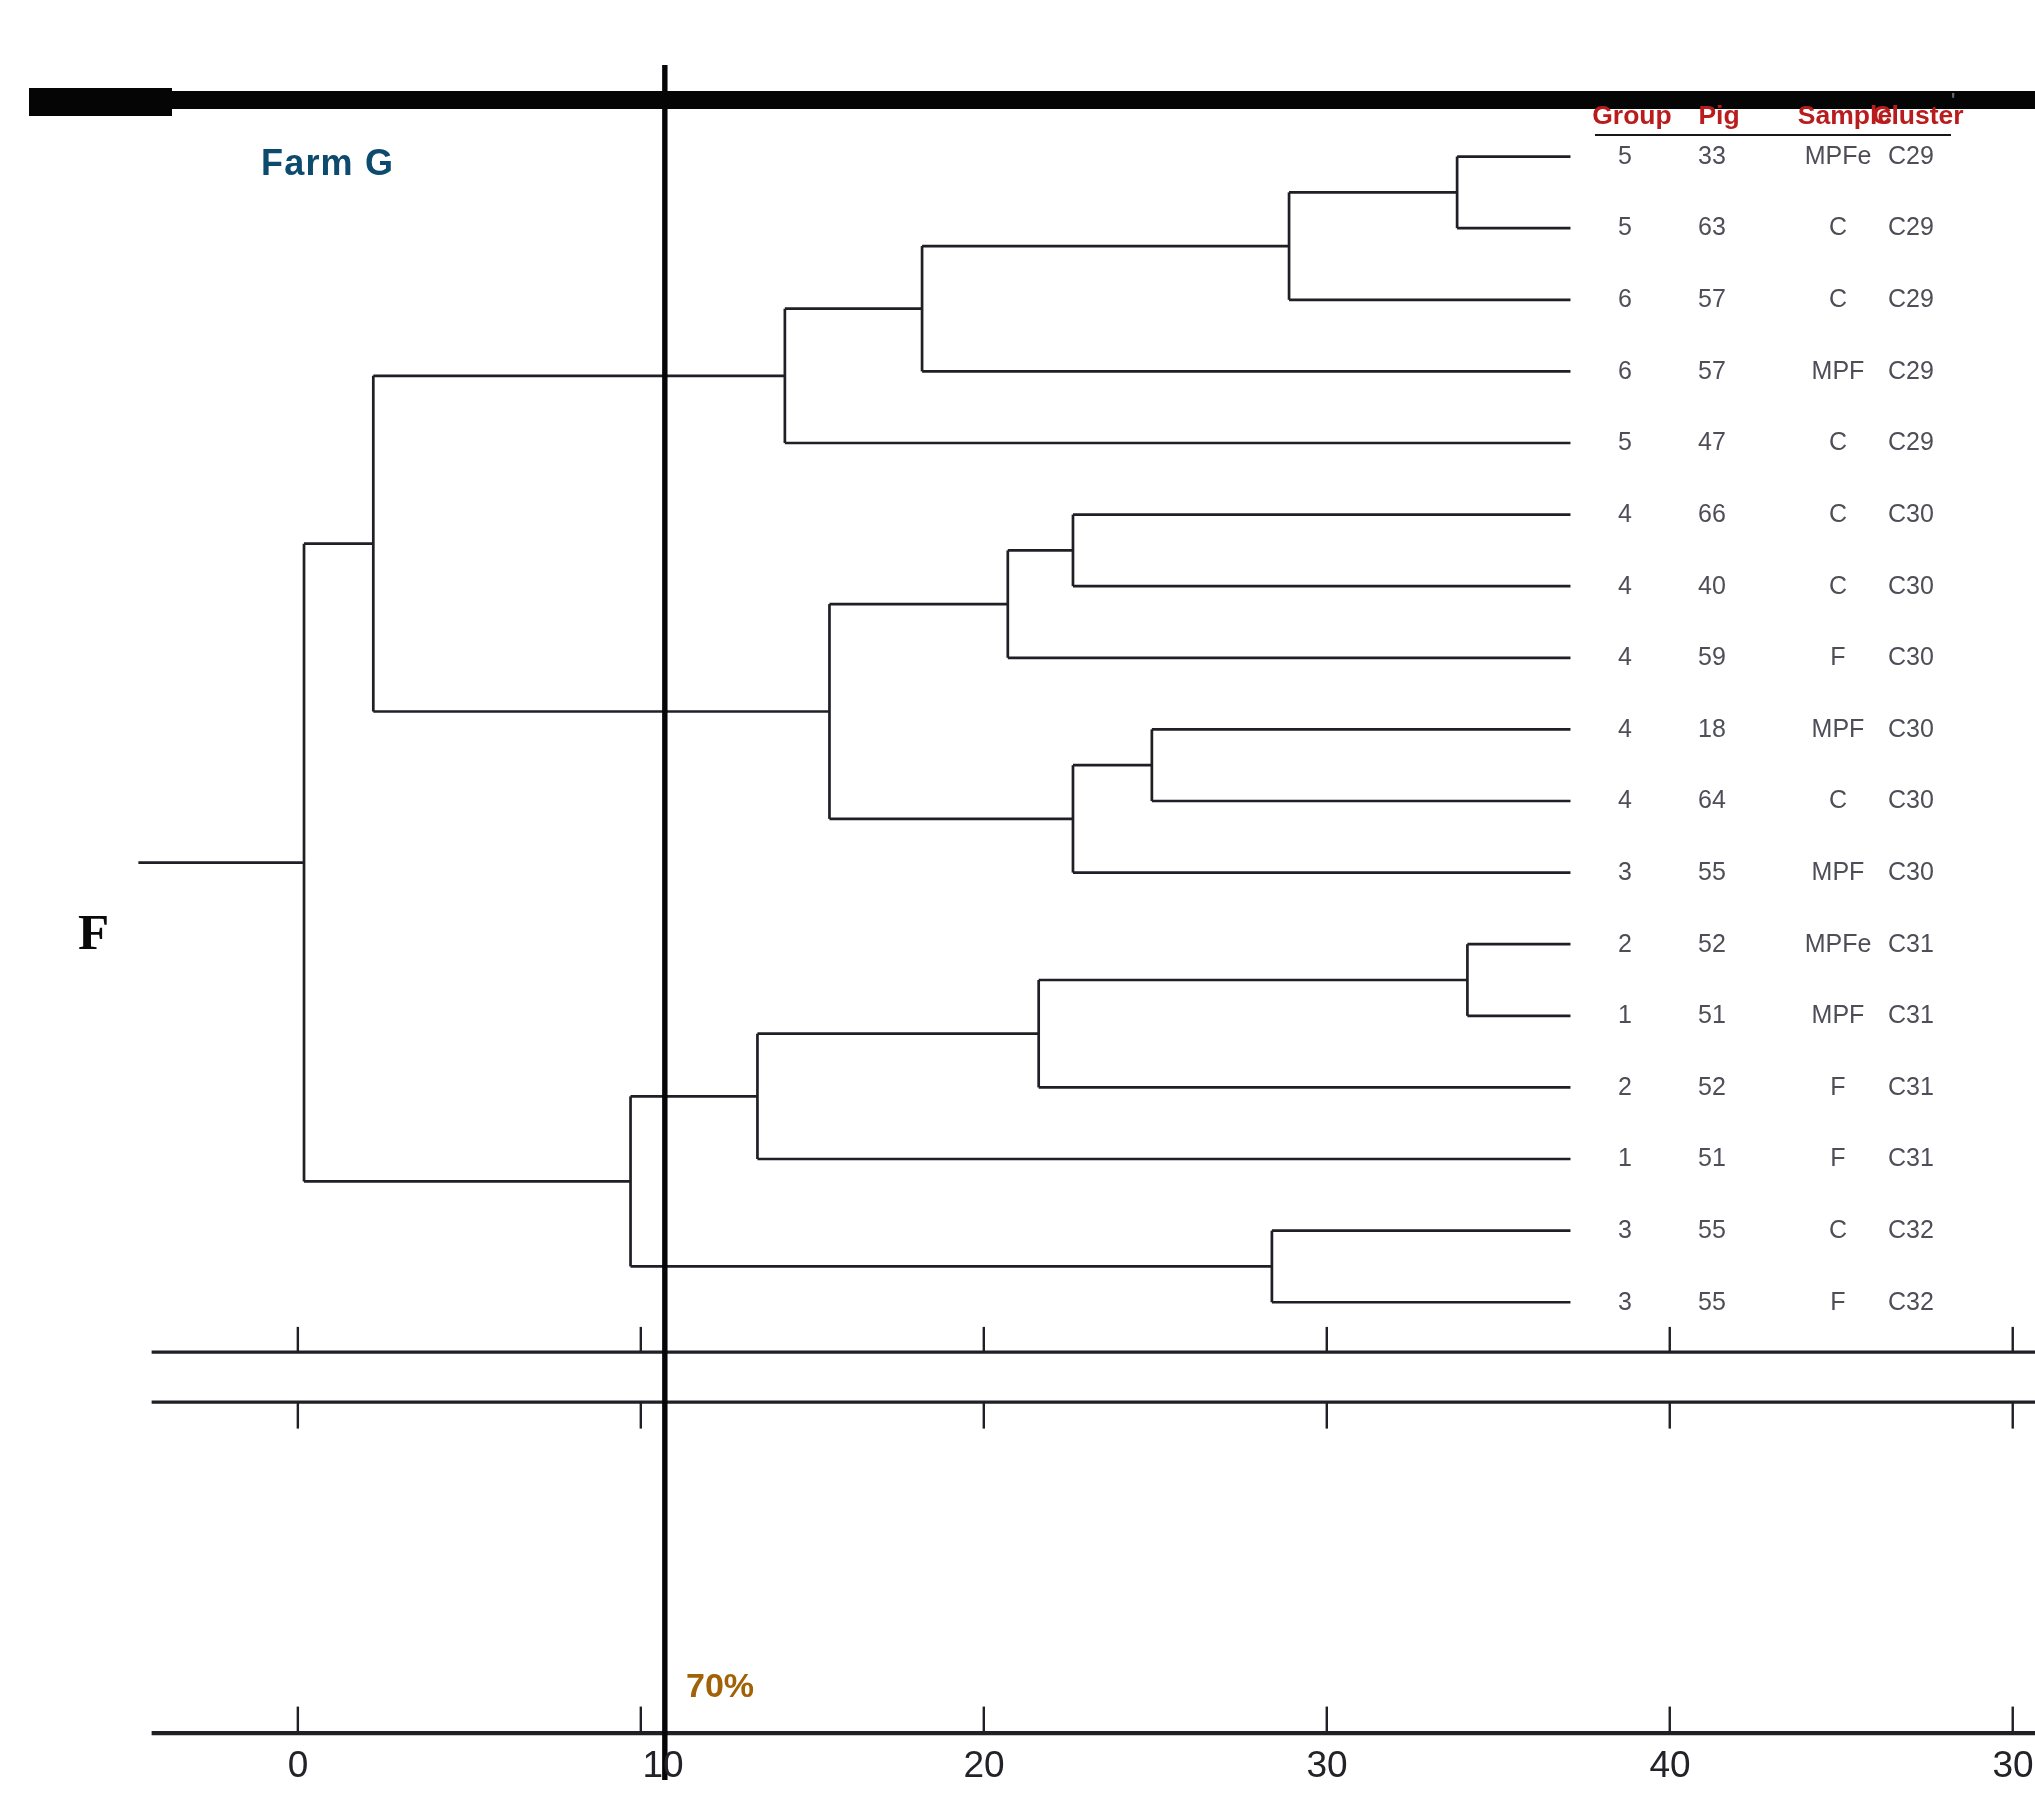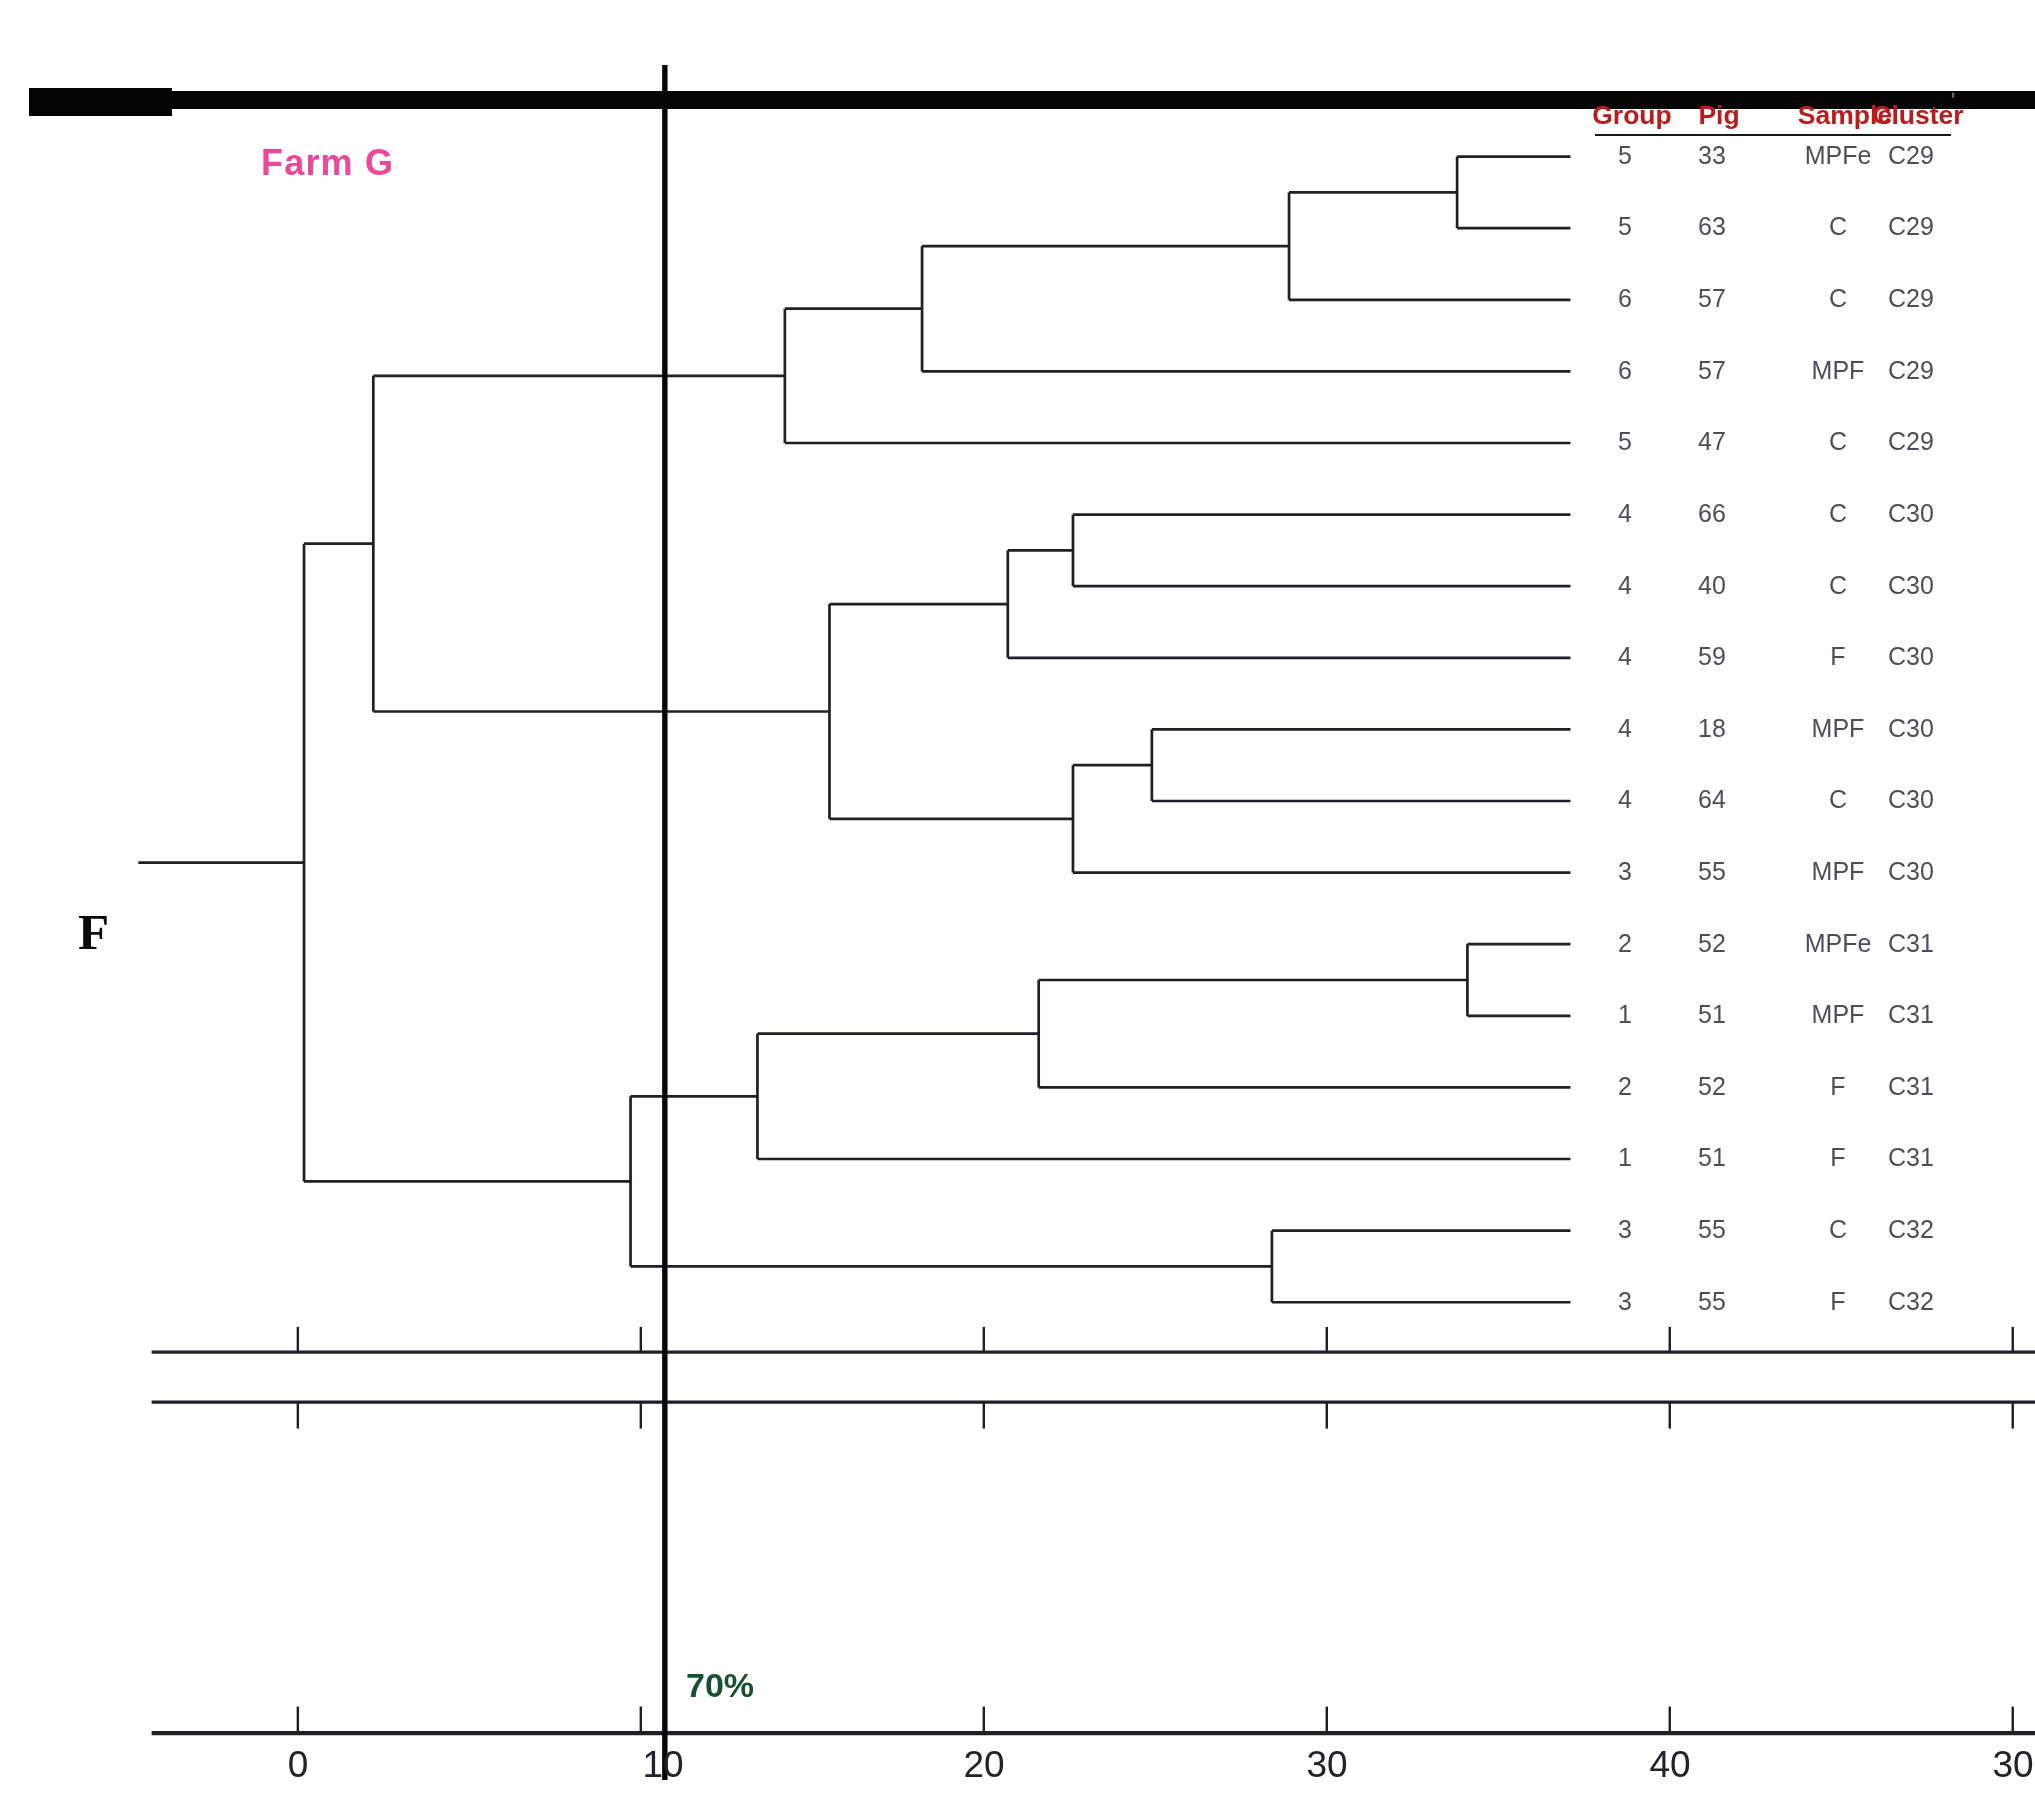--- a/index.html
+++ b/index.html
@@ -9,30 +9,30 @@
     background:#ffffff;
     overflow:hidden;
     font-family:"Liberation Sans", sans-serif;
     color:#1d1d24;
   }
   svg.plot{position:absolute;left:0;top:0;}
   .topbar-main{position:absolute;left:170px;top:91px;width:1865px;height:18px;background:#050505;}
   .topbar-left{position:absolute;left:29px;top:88px;width:143px;height:28px;background:#050505;}
   .farm-title{
     position:absolute;left:261px;top:142px;
-    font-size:36px;font-weight:bold;letter-spacing:1.2px;color:#ec4899;
+    font-size:36px;font-weight:bold;letter-spacing:1.2px;color:#0c4a6e;
   }
   .panel-label{
     position:absolute;left:78px;top:903px;
     font-family:"Liberation Serif", serif;
     font-size:51px;font-weight:bold;color:#0a0a0a;
   }
   .threshold-label{
     position:absolute;left:686px;top:1666px;
-    font-size:34px;font-weight:bold;color:#14532d;
+    font-size:34px;font-weight:bold;color:#a16207;
   }
   .tbl-header{position:absolute;top:100px;left:7px;width:100%;height:31px;font-weight:bold;font-size:26.5px;color:#b91c1c;}
   .tbl-header .hcell{position:absolute;transform:translateX(-50%);white-space:nowrap;}
   .col-group{left:1625px;}
   .col-pig{left:1712px;}
   .col-sample{left:1802px;margin-left:36px;}
   .col-cluster{left:1911px;}
   .header-underline{position:absolute;left:1595px;top:134px;width:356px;height:2.4px;background:#17171c;}
   .footnote-mark{position:absolute;left:1951px;top:90px;font-size:18px;color:#6a6a72;font-weight:bold;}
   .tbl-rows .trow{position:absolute;left:0;width:100%;height:31px;}

